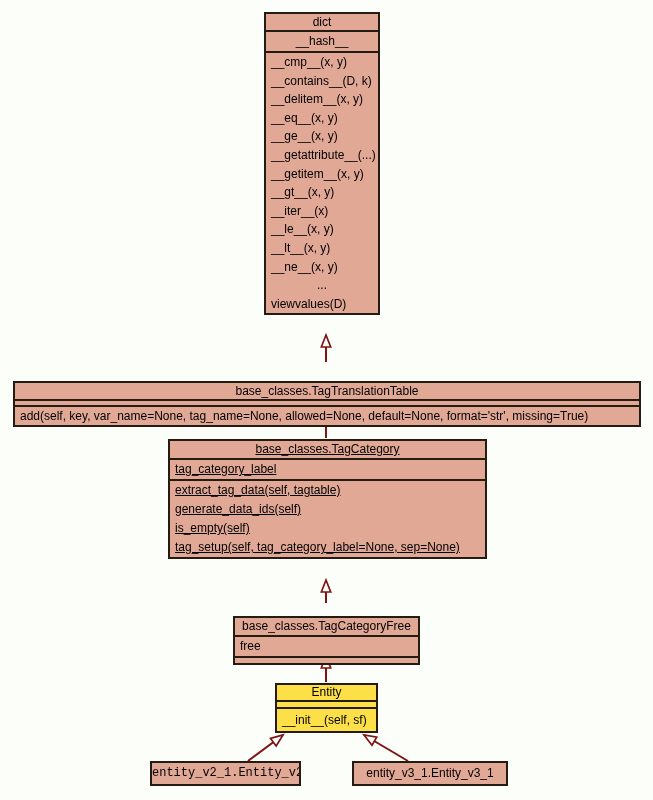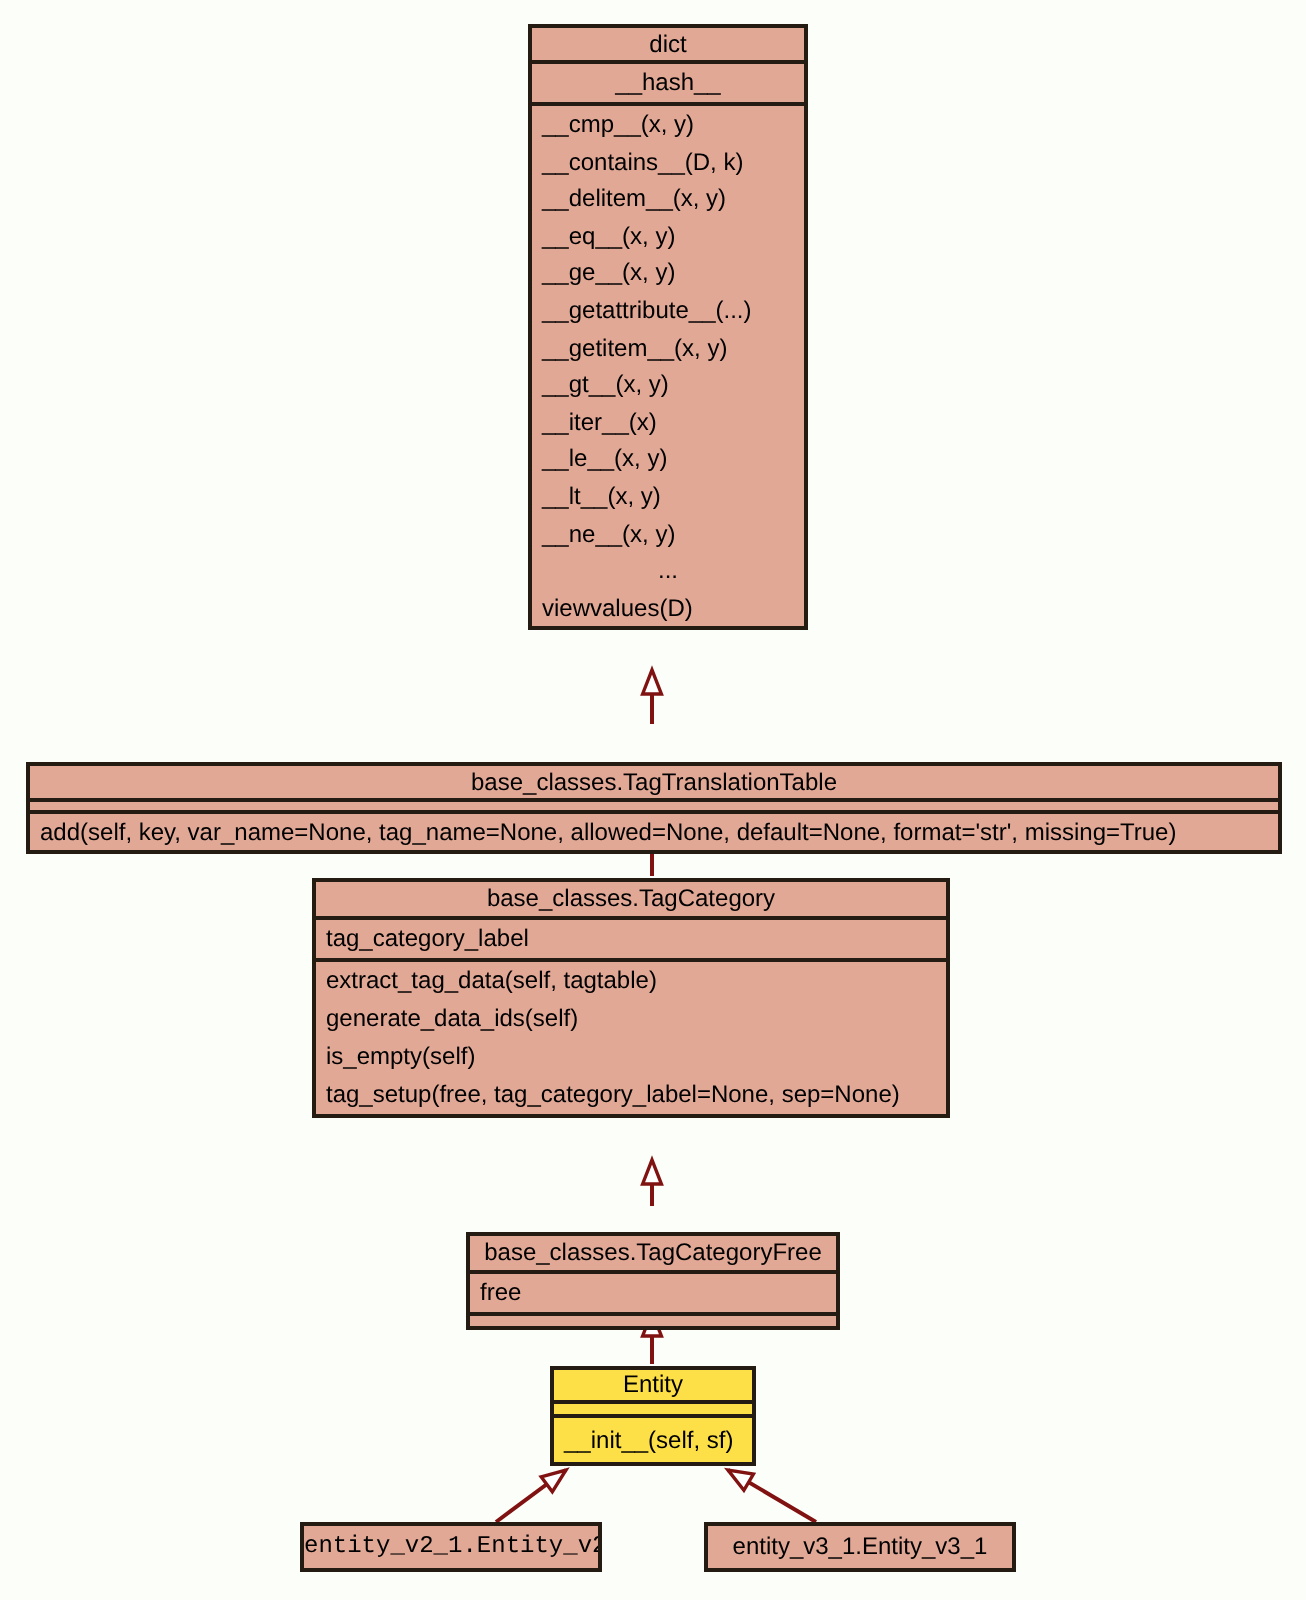--- a/index.html
+++ b/index.html
@@ -37,31 +37,31 @@
   }
   .comp { border-top: 2px solid #241b13; }
   .row {
     padding: 0 5px;
     white-space: nowrap;
     overflow: hidden;
   }
   .row.center { text-align: center; padding: 0; }
 
   
-  #box-dict      { left: 264px; top: 12px;  width: 140px; }
+  #box-dict      { left: 264px; top: 12px;  width: 116px; }
   #box-dict .title { line-height: 16px; }
   #box-dict .attrs .row { line-height: 19px; text-align: center; }
   #box-dict .methods .row { line-height: 18.6px; }
 
   #box-ttt       { left: 13px;  top: 381px; width: 628px; }
   #box-ttt .title { line-height: 16px; }
   #box-ttt .empty { height: 4px; }
   #box-ttt .methods .row { line-height: 18px; }
 
-  #box-tagcat    { left: 156px; top: 439px; width: 319px; }
+  #box-tagcat    { left: 168px; top: 439px; width: 319px; text-decoration: underline; }
   #box-tagcat .title { line-height: 17px; }
 
   #box-tcf       { left: 233px; top: 604px; width: 187px; margin-top: 12px; }
   #box-tcf .title { line-height: 17px; }
   #box-tcf .empty { height: 5px; }
 
   #box-entity    { left: 275px; top: 683px; width: 103px; }
   #box-entity .title { line-height: 15px; }
   #box-entity .empty { height: 5px; }
   #box-entity .methods .row { line-height: 22px; }
@@ -124,21 +124,21 @@
 
   <div class="uml" id="box-tagcat">
     <div class="title">base_classes.TagCategory</div>
     <div class="comp attrs">
       <div class="row">tag_category_label</div>
     </div>
     <div class="comp methods">
       <div class="row">extract_tag_data(self, tagtable)</div>
       <div class="row">generate_data_ids(self)</div>
       <div class="row">is_empty(self)</div>
-      <div class="row">tag_setup(free, tag_category_label=None, sep=None)</div>
+      <div class="row">tag_setup(self, tag_category_label=None, sep=None)</div>
     </div>
   </div>
 
   <div class="uml" id="box-tcf">
     <div class="title">base_classes.TagCategoryFree</div>
     <div class="comp attrs">
       <div class="row">free</div>
     </div>
     <div class="comp empty"></div>
   </div>

